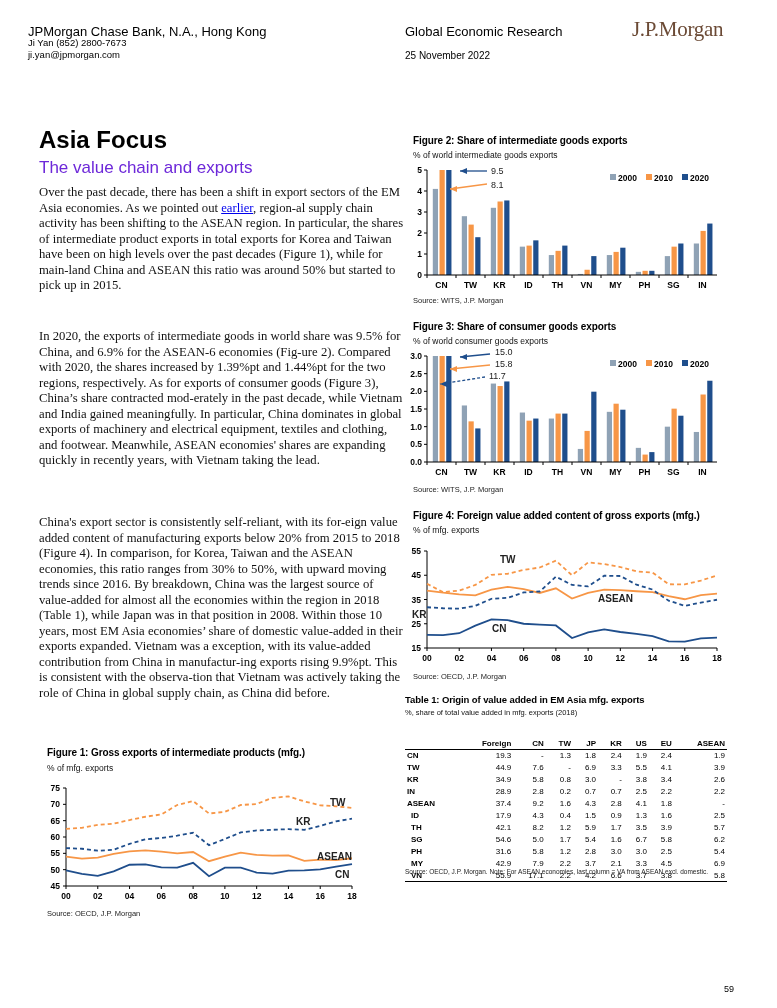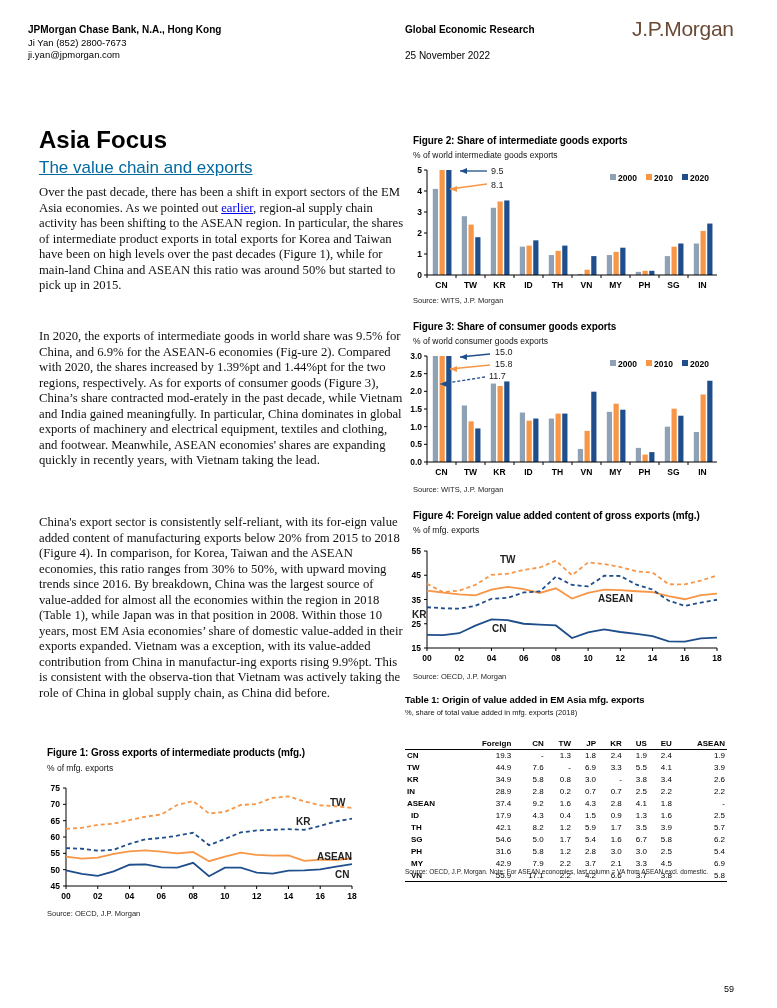--- a/index.html
+++ b/index.html
@@ -1,23 +1,23 @@
 <!DOCTYPE html>
 <html><head>
 <meta charset="utf-8">
 <style>
   * { box-sizing: border-box; margin: 0; padding: 0; }
   html, body { width: 777px; height: 1008px; background: #fff; overflow: hidden; }
   body { position: relative; font-family: "Liberation Sans", sans-serif; color: #000; }
   .abs { position: absolute; }
-  .hdr-bold { font-size: 10px; font-weight: bold; }
+  .hdr-bold { font-size: 13px; font-weight: normal; }
   .hdr-small { font-size: 9.5px; line-height: 12px; }
-  .logo { font-family: Liberation Sans, sans-serif; font-size: 21px; color: #6b4a35; letter-spacing: -0.3px; }
+  .logo { font-family: Liberation Serif, serif; font-size: 21px; color: #6b4a35; letter-spacing: -0.3px; }
   .title { font-size: 24px; font-weight: bold; }
-  .subtitle { font-size: 17px; color: #0369a1; text-decoration: underline; }
+  .subtitle { font-size: 17px; color: #6d28d9; }
   .body-text { font-family: "Liberation Serif", serif; font-size: 12.7px; line-height: 15.5px; color: #111; width: 365px; text-align: left; }
   .body-text a { color: #0000ee; text-decoration: underline; }
   .fig-title { font-size: 10px; font-weight: bold; letter-spacing: -0.1px; }
   .fig-sub { font-size: 8.5px; color: #111; }
   .fig-src { font-size: 7.5px; color: #222; }
   svg text { font-family: "Liberation Sans", sans-serif; }
   table.t1 { border-collapse: collapse; font-size: 8px; width: 322px; margin-top: 20px; }
   table.t1 th { font-weight: bold; text-align: right; padding: 1px 2px; border-bottom: 1.5px solid #000; }
   table.t1 th:first-child { text-align: left; }
   table.t1 td { text-align: right; padding: 0px 2px; height: 12px; }

